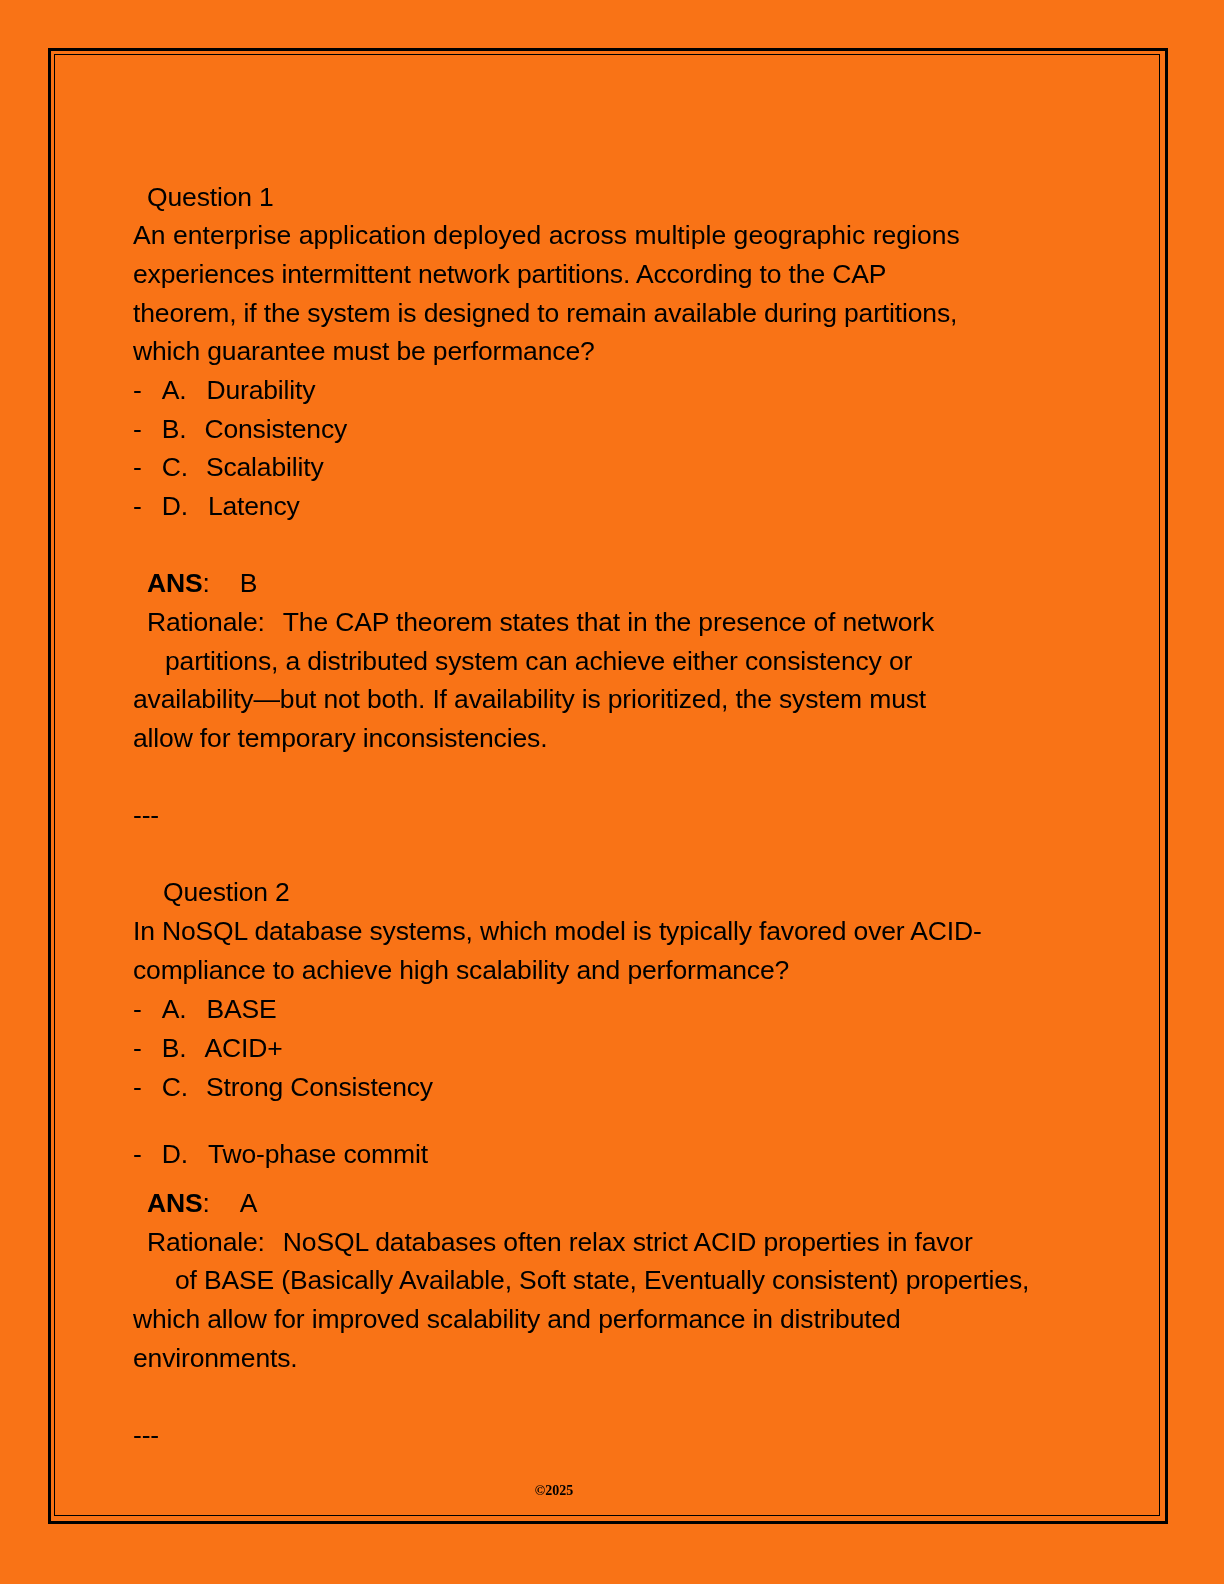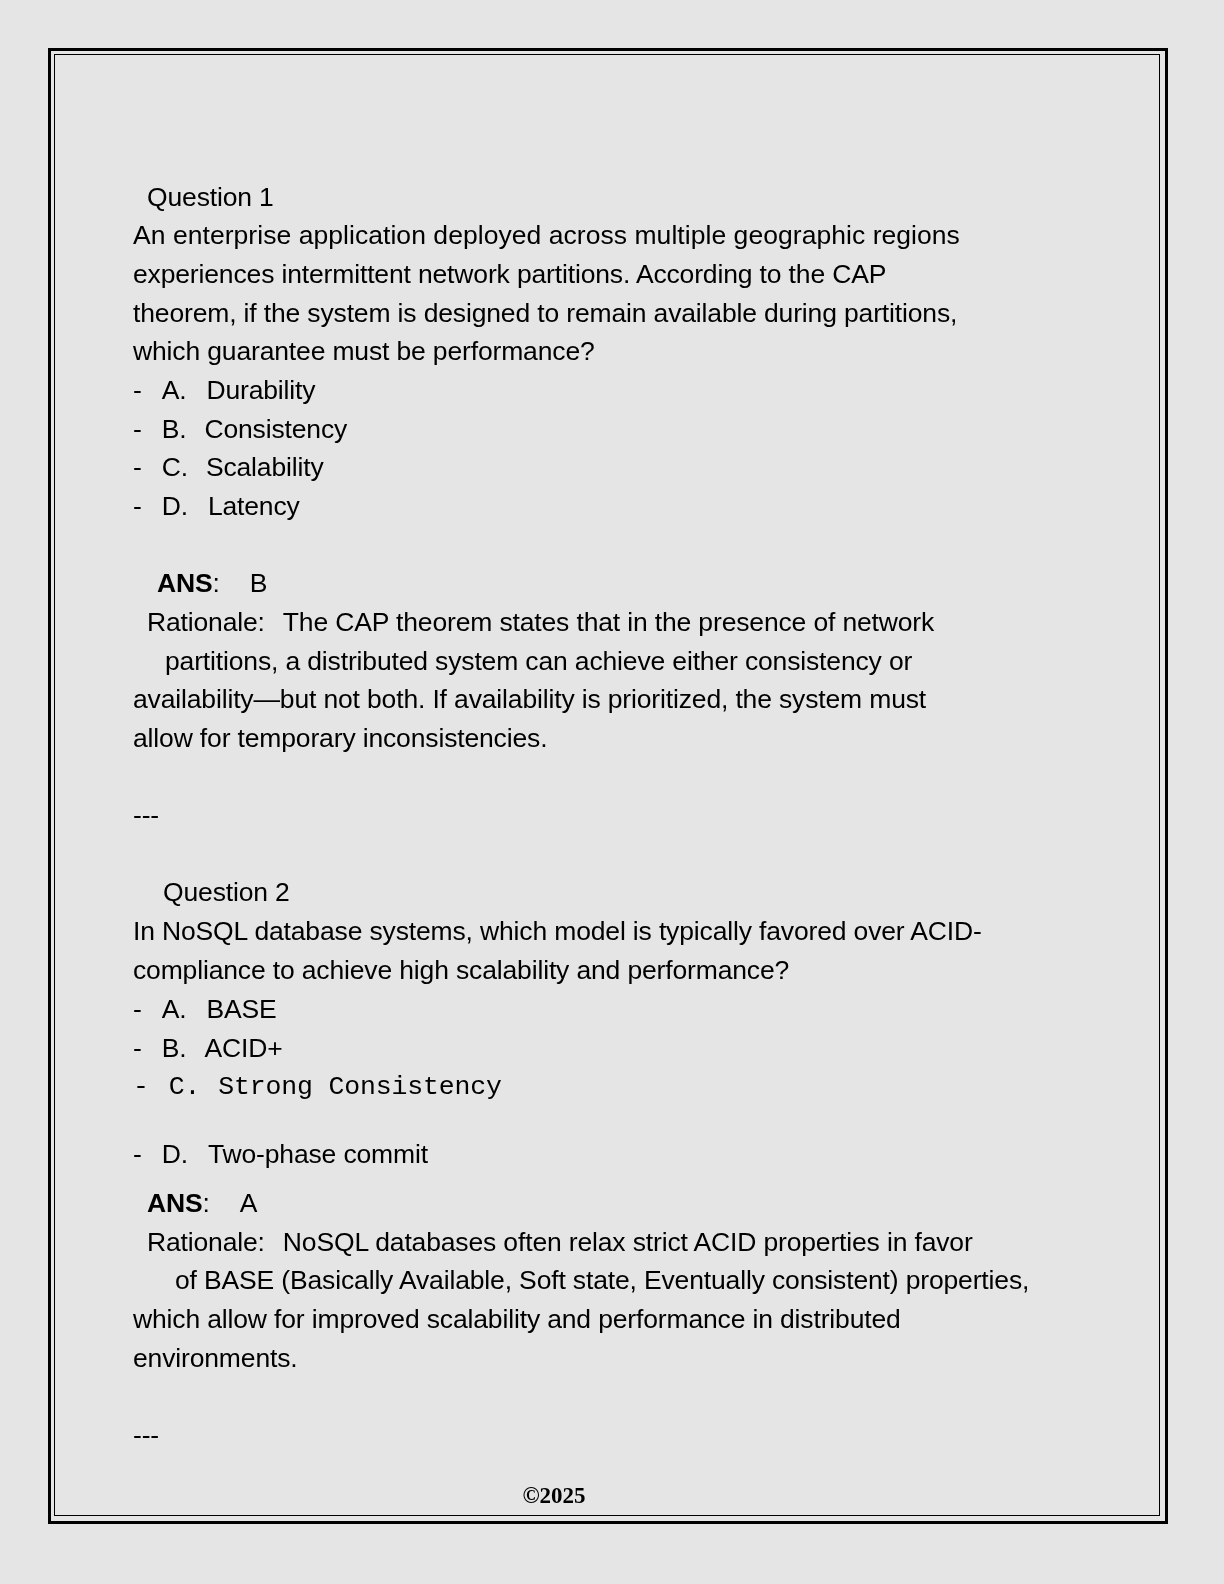--- a/index.html
+++ b/index.html
@@ -1,34 +1,34 @@
 <!DOCTYPE html>
 <html><head>
 <meta charset="utf-8">
 <style>
   html, body { margin: 0; padding: 0; background: #ffffff; }
   body { width: 1224px; height: 1584px; position: relative; overflow: hidden; }
-  .page { position: absolute; left: 0; top: 0; width: 1224px; height: 1584px; background: #e5e5e5; }
+  .page { position: absolute; left: 0; top: 0; width: 1224px; height: 1584px; background: #f97316; }
   
   .border-outer { position: absolute; left: 48px; top: 48px; width: 1114px; height: 1470px; border: 3px solid #000; box-sizing: content-box; }
   .border-inner { position: absolute; left: 54px; top: 54px; width: 1104px; height: 1460px; border: 1px solid #000; }
 
   .line {
     position: absolute;
     white-space: nowrap;
     font-family: "Liberation Sans", sans-serif;
     font-size: 26.5px;
     line-height: 30px;
     color: #000;
     letter-spacing: -0.15px;
   }
   .ans-label { font-weight: bold; font-family: "Liberation Sans", sans-serif; }
   .footer {
     position: absolute; left: 0; width: 1108px; top: 1483px; text-align: center;
-    font-family: "Liberation Serif", serif; font-weight: bold; font-size: 23px; color: #000;
+    font-family: "Liberation Serif", serif; font-weight: bold; font-size: 14px; color: #000;
   }
 </style>
 </head>
 <body>
 
 <div class="page">
   <div class="border-outer"></div>
   <div class="border-inner"></div>
 
   <div>
@@ -44,21 +44,21 @@
     <div class="line" style="left:133px; top:414px;">
       <span>-</span><span style="display:inline-block;width:20px"></span><span>B.</span><span style="display:inline-block;width:18px"></span><span>Consistency</span>
     </div>
     <div class="line" style="left:133px; top:452px;">
       <span>-</span><span style="display:inline-block;width:20px"></span><span>C.</span><span style="display:inline-block;width:18px"></span><span>Scalability</span>
     </div>
     <div class="line" style="left:133px; top:491px;">
       <span>-</span><span style="display:inline-block;width:20px"></span><span>D.</span><span style="display:inline-block;width:20px"></span><span>Latency</span>
     </div>
 
-    <div class="line" style="left:157px; top:568px;text-align:right;">
+    <div class="line" style="left:147px; top:568px;text-align:right;">
       <span class="ans-label">ANS</span><span>:</span><span style="display:inline-block;width:30px"></span><span>B</span>
     </div>
     <div class="line" style="left:147px; top:607px;">
       <span>Rationale:</span><span style="display:inline-block;width:18px"></span><span>The CAP theorem states that in the presence of network</span>
     </div>
     <div class="line" style="left:133px; top:646px;margin-left:32px;">partitions, a distributed system can achieve either consistency or</div>
     <div class="line" style="left:133px; top:684px;">availability—but not both. If availability is prioritized, the system must</div>
     <div class="line" style="left:133px; top:723px;">allow for temporary inconsistencies.</div>
 
     <div class="line" style="left:133px; top:800px;">---</div>
@@ -68,21 +68,21 @@
     <div class="line" style="left:147px; top:877px;margin-left:16px;">Question 2</div>
     <div class="line" style="left:133px; top:916px;">In NoSQL database systems, which model is typically favored over ACID-</div>
     <div class="line" style="left:133px; top:955px;text-align:right;">compliance to achieve high scalability and performance?</div>
 
     <div class="line" style="left:133px; top:994px;">
       <span>-</span><span style="display:inline-block;width:20px"></span><span>A.</span><span style="display:inline-block;width:20px"></span><span>BASE</span>
     </div>
     <div class="line" style="left:133px; top:1033px;">
       <span>-</span><span style="display:inline-block;width:20px"></span><span>B.</span><span style="display:inline-block;width:18px"></span><span>ACID+</span>
     </div>
-    <div class="line" style="left:133px; top:1072px;font-family:Liberation Mono, monospace;">
+    <div class="line" style="left:133px; top:1072px;">
       <span>-</span><span style="display:inline-block;width:20px"></span><span>C.</span><span style="display:inline-block;width:18px"></span><span>Strong Consistency</span>
     </div>
     <div class="line" style="left:133px; top:1111px;margin-top:28px;">
       <span>-</span><span style="display:inline-block;width:20px"></span><span>D.</span><span style="display:inline-block;width:20px"></span><span>Two-phase commit</span>
     </div>
 
     <div class="line" style="left:147px; top:1188px;">
       <span class="ans-label">ANS</span><span>:</span><span style="display:inline-block;width:30px"></span><span>A</span>
     </div>
     <div class="line" style="left:147px; top:1227px;">

